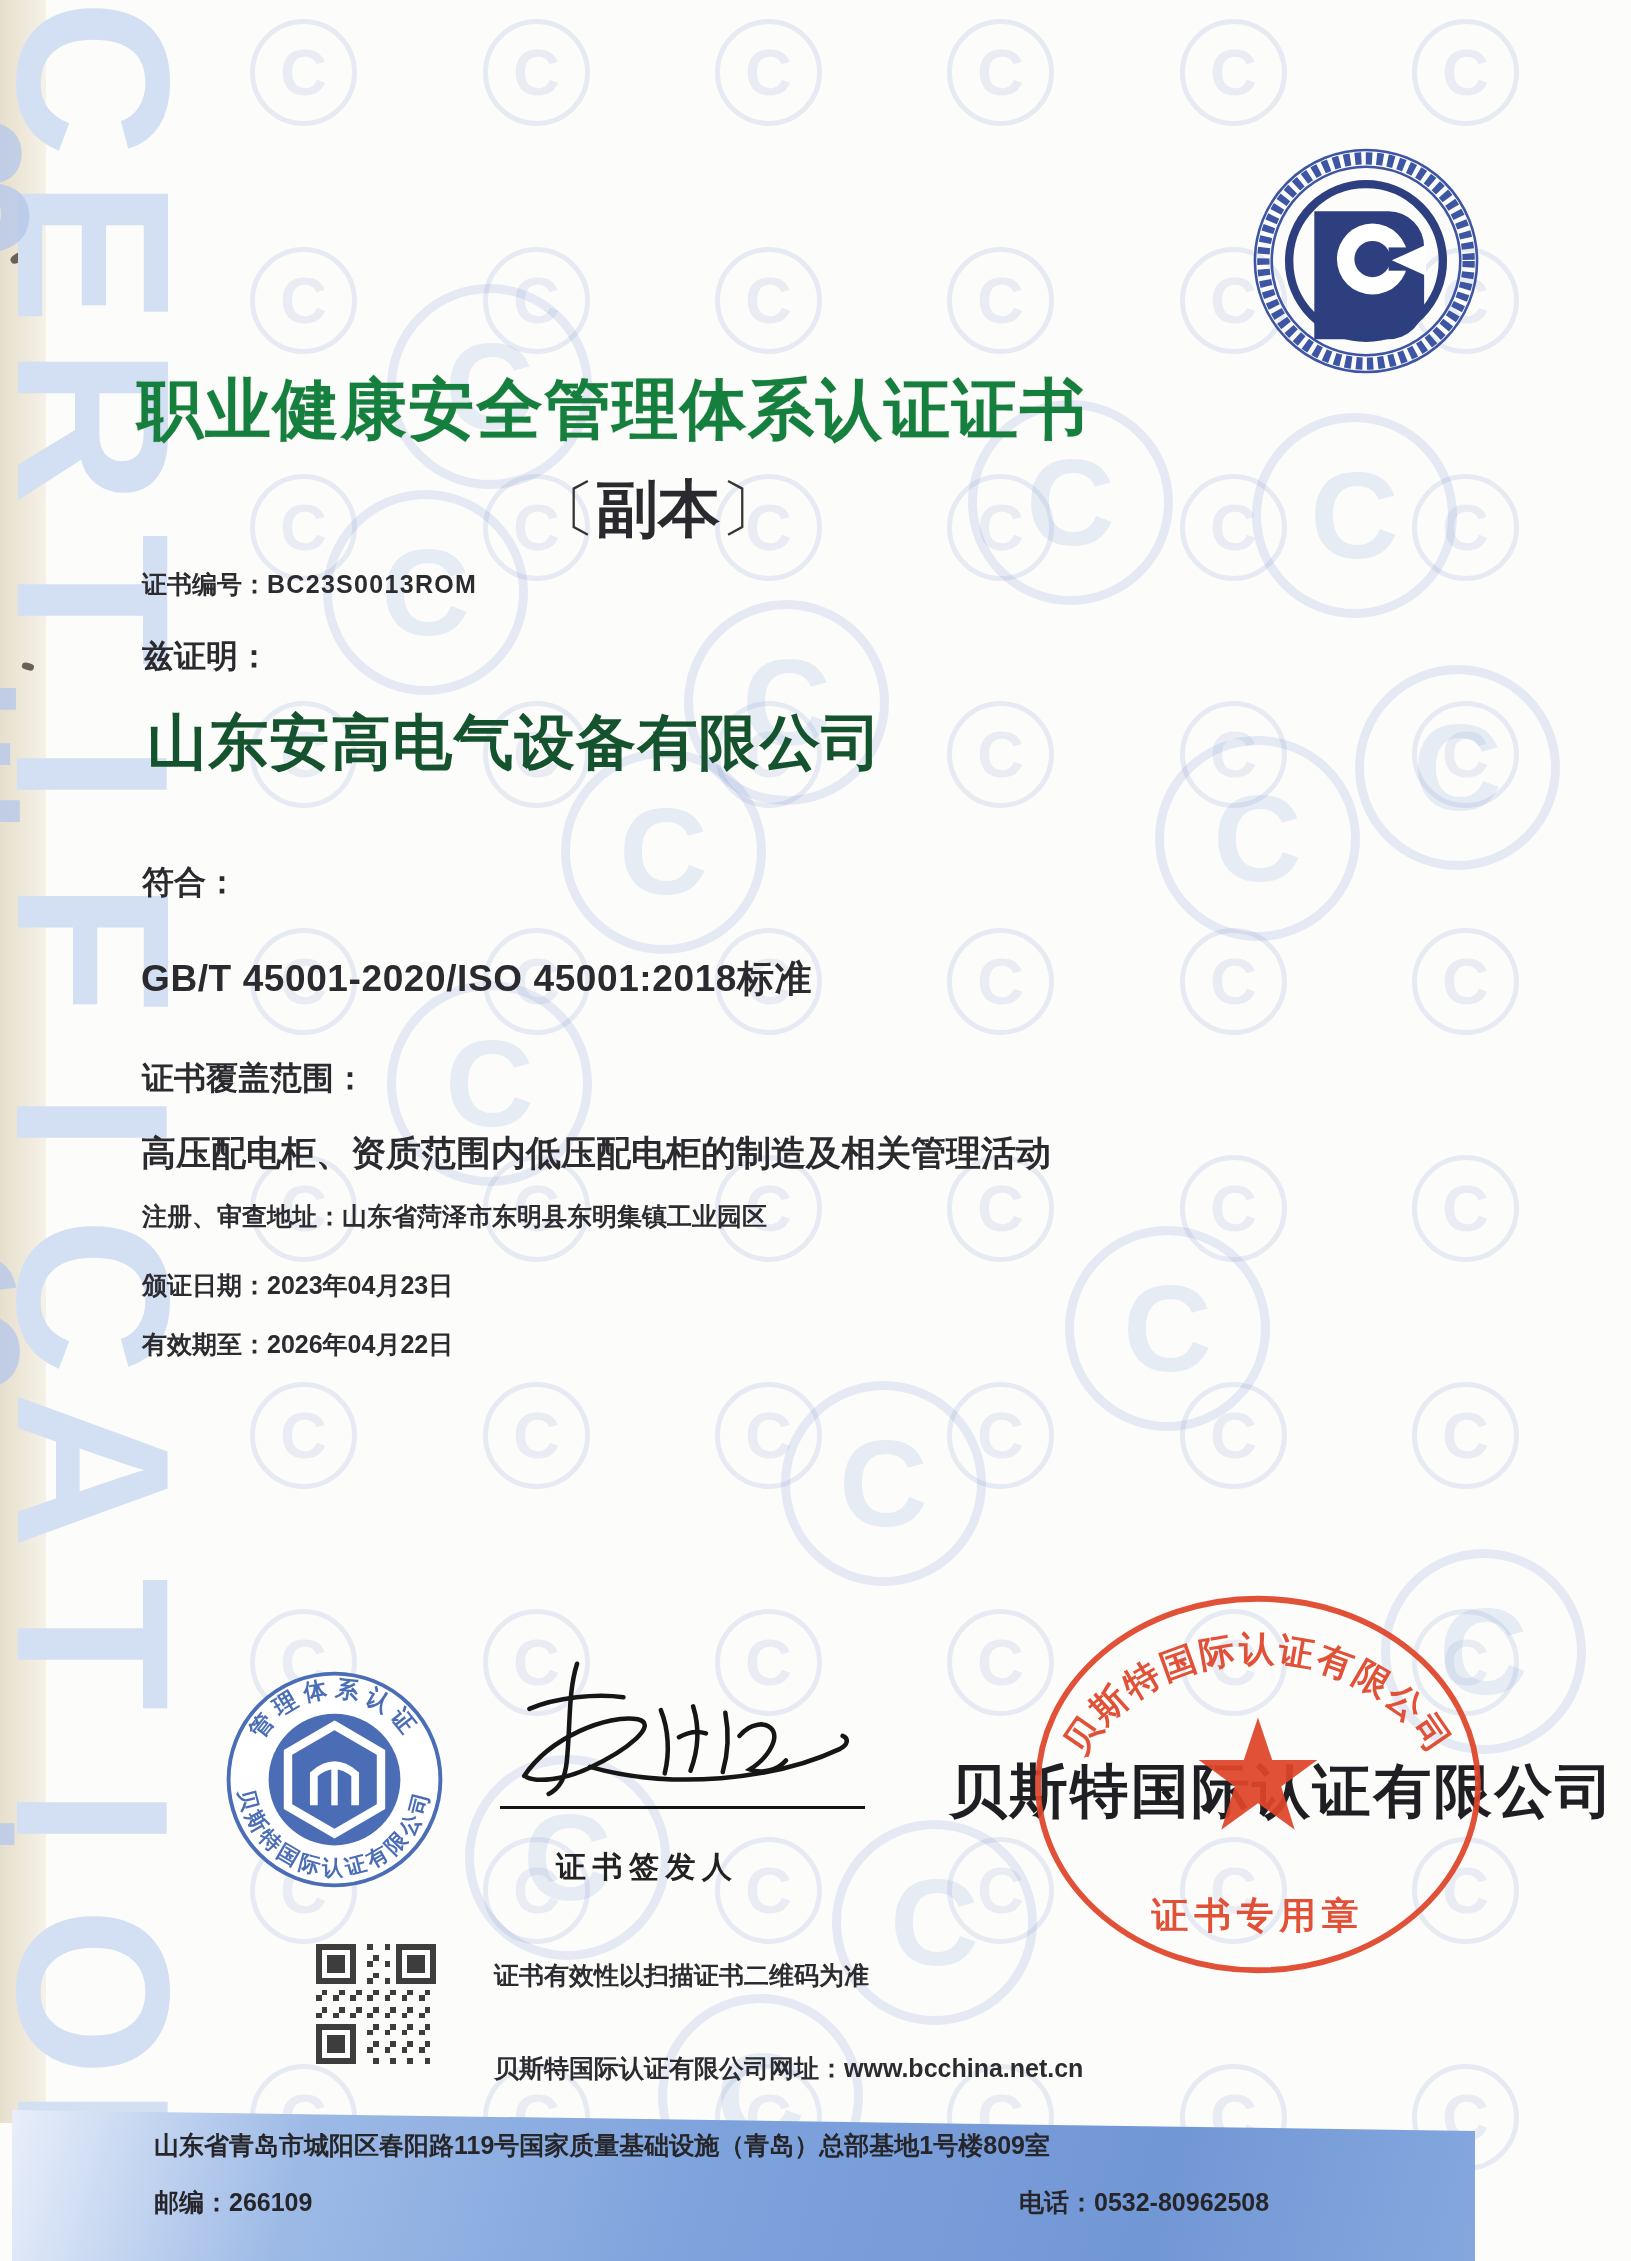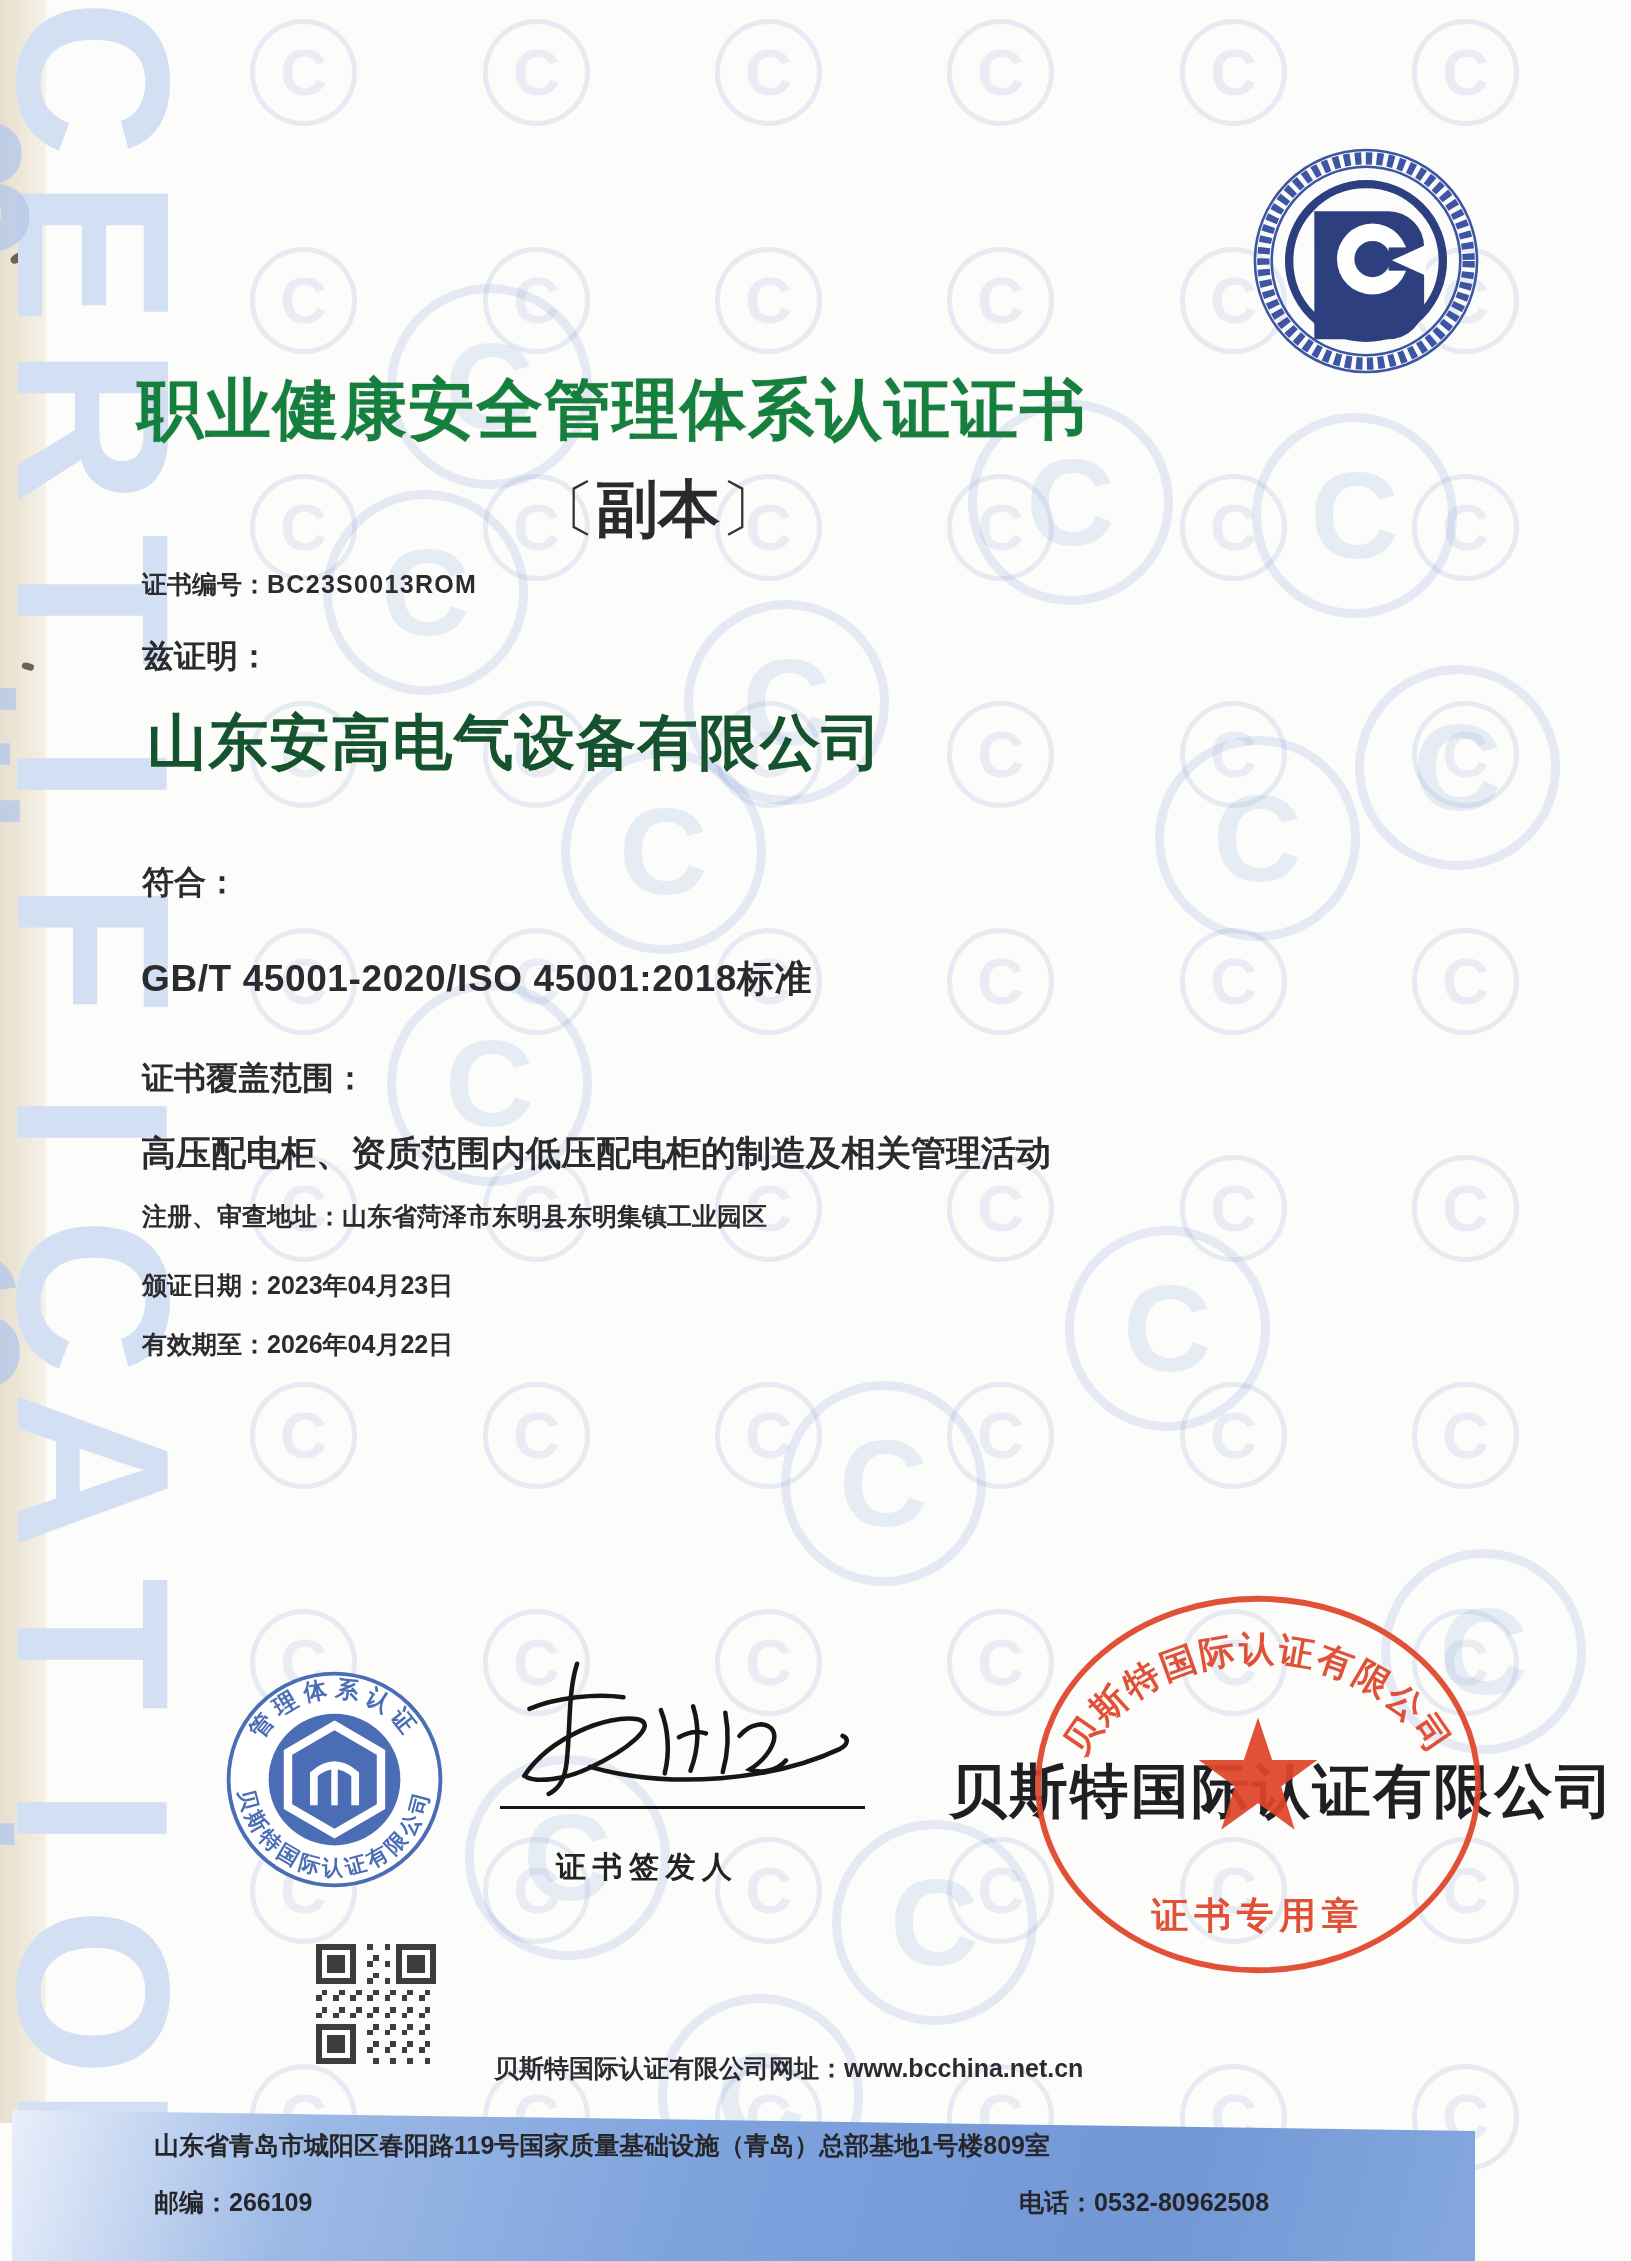--- a/index.html
+++ b/index.html
@@ -489,20 +489,21 @@
       <rect x="1" y="1" width="5" height="5" fill="#fff"></rect>
       <rect x="2" y="2" width="3" height="3" fill="#3d3d3d"></rect>
       <rect x="14" y="0" width="7" height="7" fill="#3d3d3d"></rect>
       <rect x="15" y="1" width="5" height="5" fill="#fff"></rect>
       <rect x="16" y="2" width="3" height="3" fill="#3d3d3d"></rect>
       <rect x="0" y="14" width="7" height="7" fill="#3d3d3d"></rect>
       <rect x="1" y="15" width="5" height="5" fill="#fff"></rect>
       <rect x="2" y="16" width="3" height="3" fill="#3d3d3d"></rect>
     </svg>
 
+  <div class="tline f45" style="left:494px;top:1959px;font-weight:600;">证书有效性以扫描证书二维码为准</div>
   <div class="tline f45" style="left:494px;top:2052px;">
     <span class="lab">贝斯特国际认证有限公司网址：</span><span>www.bcchina.net.cn</span>
   </div>
 
   <div class="footer-band">
     <div class="tline f45" style="left:142px;top:28px;font-weight:700;">山东省青岛市城阳区春阳路119号国家质量基础设施（青岛）总部基地1号楼809室</div>
     <div class="tline f45" style="left:142px;top:85px;font-weight:700;">
       <span>邮编：</span><span>266109</span>
     </div>
     <div class="tline f45" style="left:1007px;top:85px;font-weight:700;">

